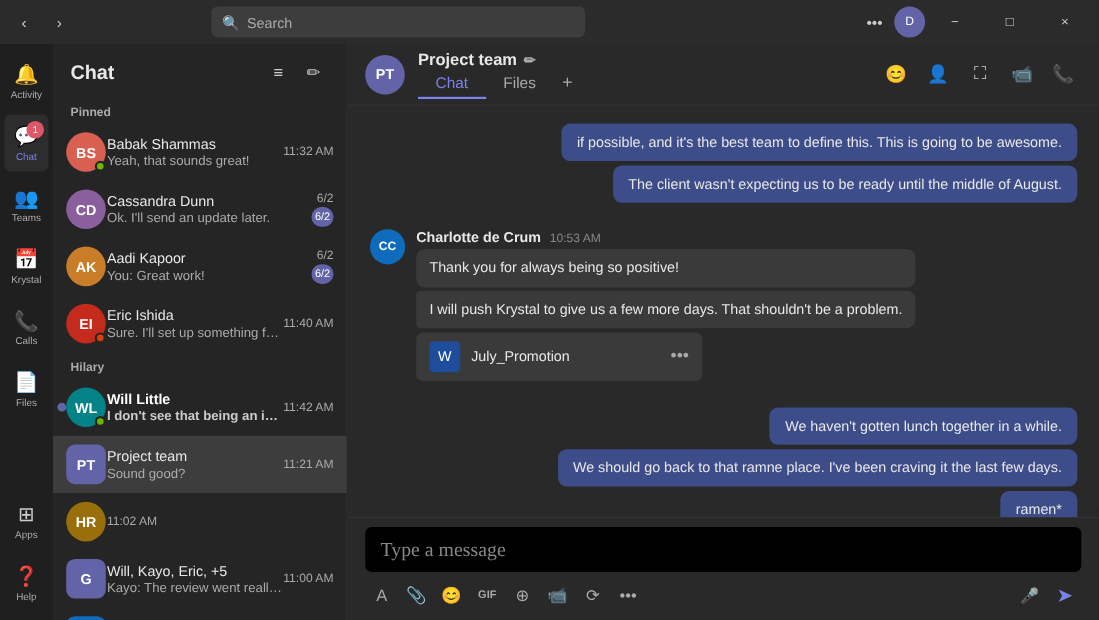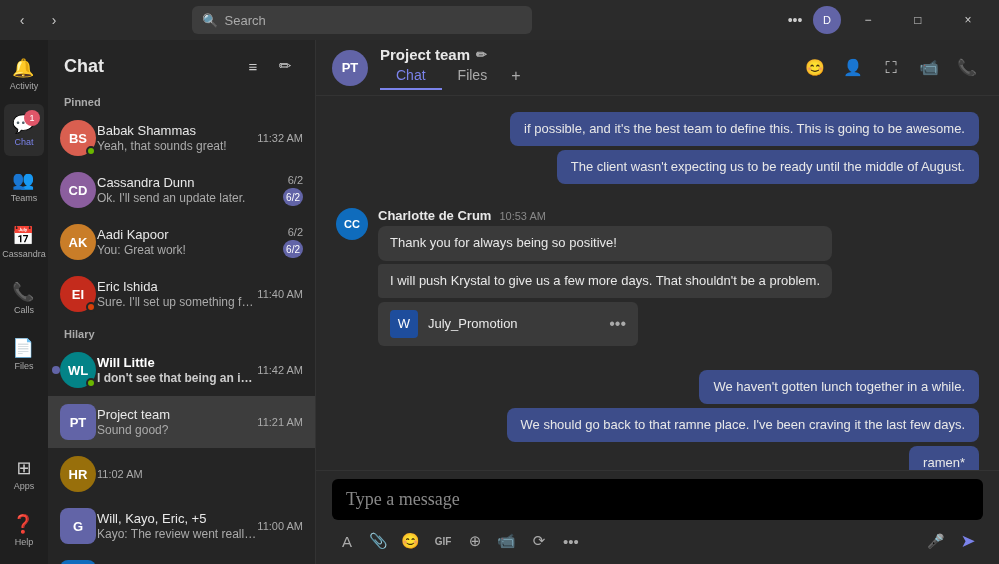--- a/index.html
+++ b/index.html
@@ -270,21 +270,21 @@
       <span class="badge">1</span>
       <span class="nav-icon">💬</span>
       <span class="nav-label">Chat</span>
     </div>
     <div class="nav-item">
       <span class="nav-icon">👥</span>
       <span class="nav-label">Teams</span>
     </div>
     <div class="nav-item">
       <span class="nav-icon">📅</span>
-      <span class="nav-label">Cassandra</span>
+      <span class="nav-label">Krystal</span>
     </div>
     <div class="nav-item">
       <span class="nav-icon">📞</span>
       <span class="nav-label">Calls</span>
     </div>
     <div class="nav-item">
       <span class="nav-icon">📄</span>
       <span class="nav-label">Files</span>
     </div>
     <div class="nav-spacer"></div>

